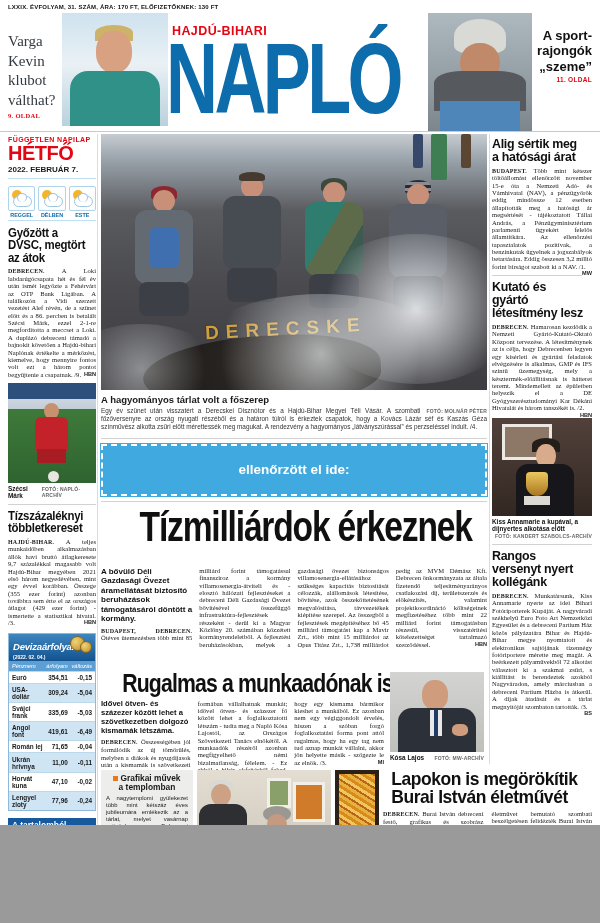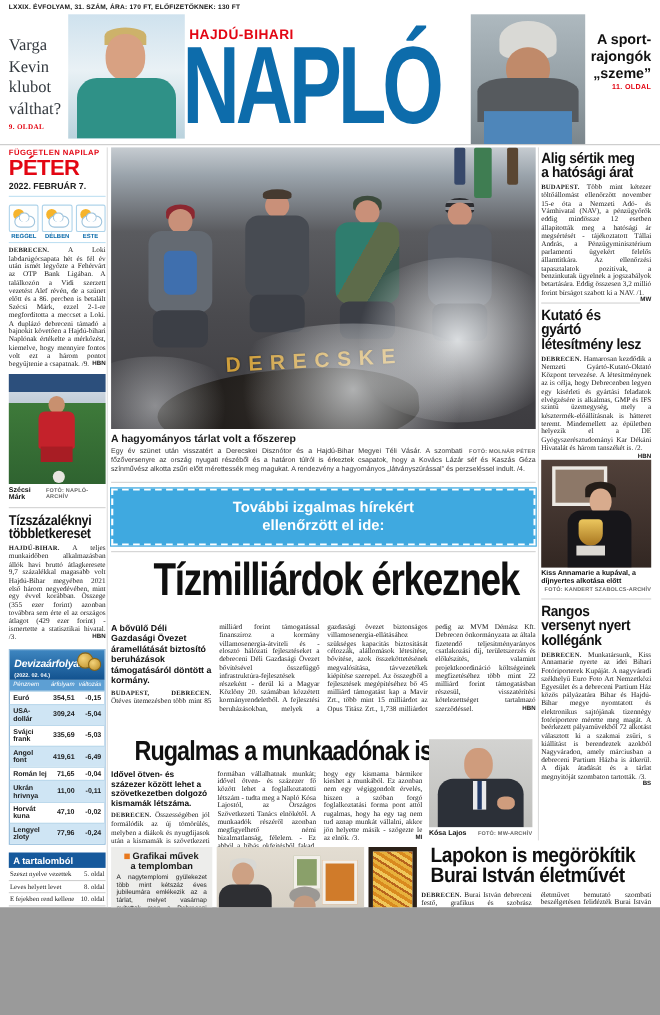--- a/index.html
+++ b/index.html
@@ -222,21 +222,21 @@
       <span>„szeme”</span>
       <span class="pgref-red">11. OLDAL</span>
     </div>
   </div>
 
   <div class="vrule" style="left:97px;top:134px;height:782px"></div>
   <div class="vrule" style="left:489px;top:134px;height:630px"></div>
 
   <div class="col-left">
     <div class="indep">FÜGGETLEN NAPILAP</div>
-    <div class="day">PÉTER</div>
+    <div class="day">HÉTFŐ</div>
     <div class="dateline">2022. FEBRUÁR 7.</div>
 
     <div class="weather">
       <div class="wrow">
         <div class="wcell">
             <div class="sun"></div>
             <div class="cloud"></div>
           </div>
         <div class="wcell">
             <div class="sun"></div>
@@ -247,20 +247,21 @@
             <div class="cloud"></div>
           </div>
       </div>
       <div class="wlabels">
         <span>REGGEL</span>
         <span>DÉLBEN</span>
         <span>ESTE</span>
       </div>
     </div>
 
+    <h2 class="hl lhl" style="margin-top:6px"><span class="cond" style="transform:scaleX(.88)">Győzött a DVSC, megtört az átok</span></h2>
     <p class="bodytext">
       <span class="city">DEBRECEN.</span>
       <span>A Loki labdarúgócsapata hét és fél év után ismét legyőzte a Fehérvárt az OTP Bank Ligában. A találkozón a Vidi szerzett vezetést Alef révén, de a szünet előtt és a 86. percben is betalált Szécsi Márk, ezzel 2-1-re megfordította a meccset a Loki. A duplázó debreceni támadó a bajnokit követően a Hajdú-bihari Naplónak értékelte a mérkőzést, kiemelve, hogy mennyire fontos volt ezt a három pontot begyűjtenie a csapatnak. /9.</span>
       <span class="sign">HBN</span>
     </p>
 
     <div id="ph-szecsi" class="ph">
       <div class="head"></div>
       <div class="kit"></div>
       <div class="shorts"></div>
@@ -405,21 +406,20 @@
       <p class="mc-text">
         <span class="credit">FOTÓ: MOLNÁR PÉTER</span>
         <span>Egy év szünet után visszatért a Derecskei Disznótor és a Hajdú-Bihar Megyei Téli Vásár. A szombati főzőversenyre az ország nyugati részéből és a határon túlról is érkeztek csapatok, hogy a Kovács Lázár séf és Kaszás Géza színművész alkotta zsűri előtt mérettessék meg magukat. A rendezvény a hagyományos „látványszúrással” és perzseléssel indult. /4.</span>
       </p>
     </div>
 
     <hr class="rule">
 
     <div class="haon">
       <div class="haon-blue">
-        <span>További izgalmas hírekért</span>
         <span>ellenőrzött el ide:</span>
       </div>
     </div>
 
     <hr class="rule">
 
     <h1 class="hl bighl"><span>Tízmilliárdok érkeznek</span></h1>
     <div class="cols4">
       <p class="lead">A bővülő Déli Gazdasági Övezet áramellátását biztosító beruházások támogatásáról döntött a kormány.</p>
       <p class="bodytext">

